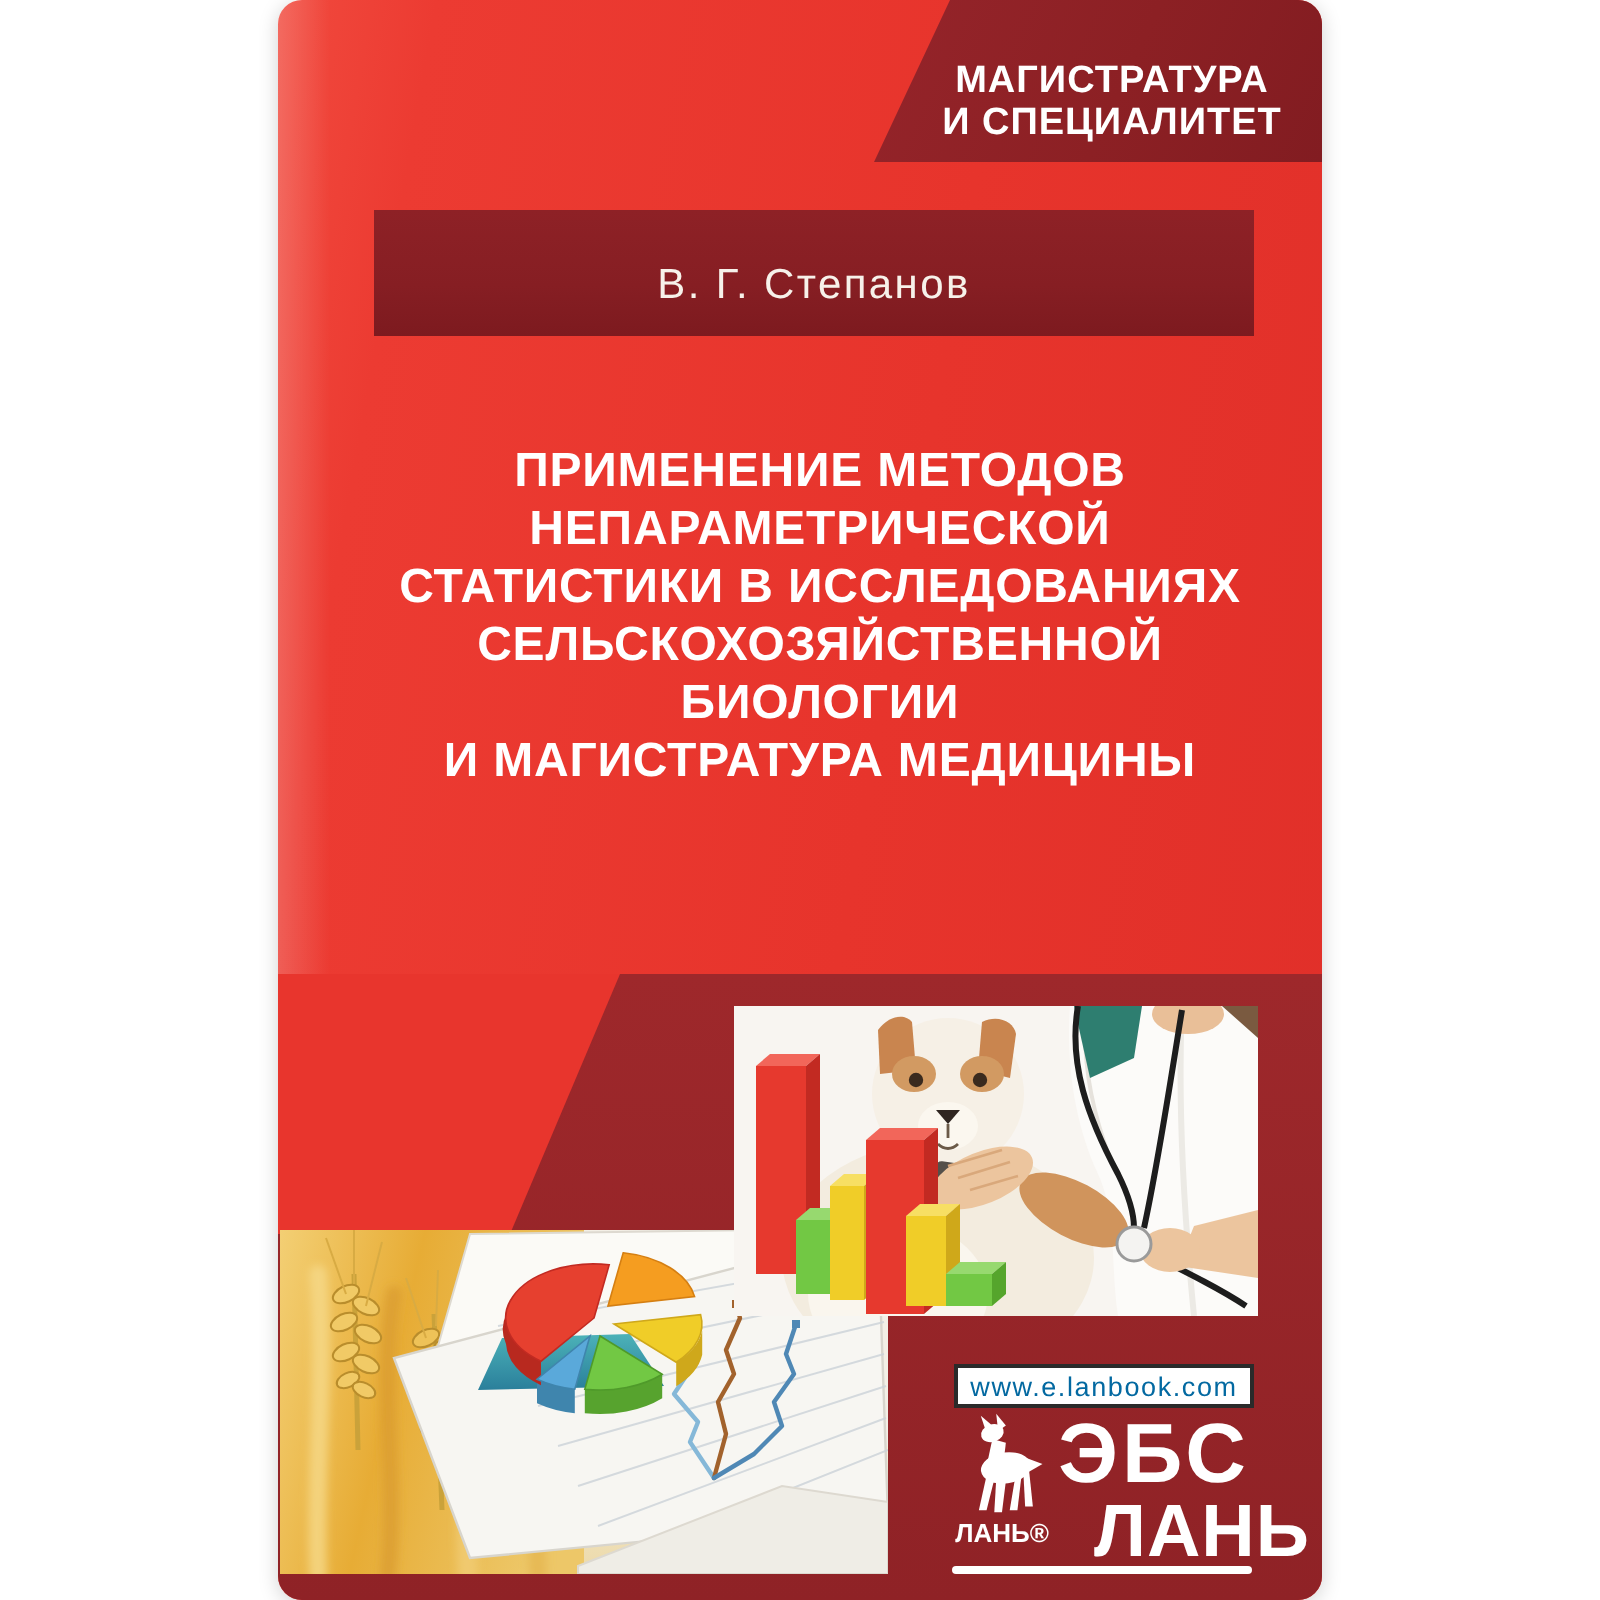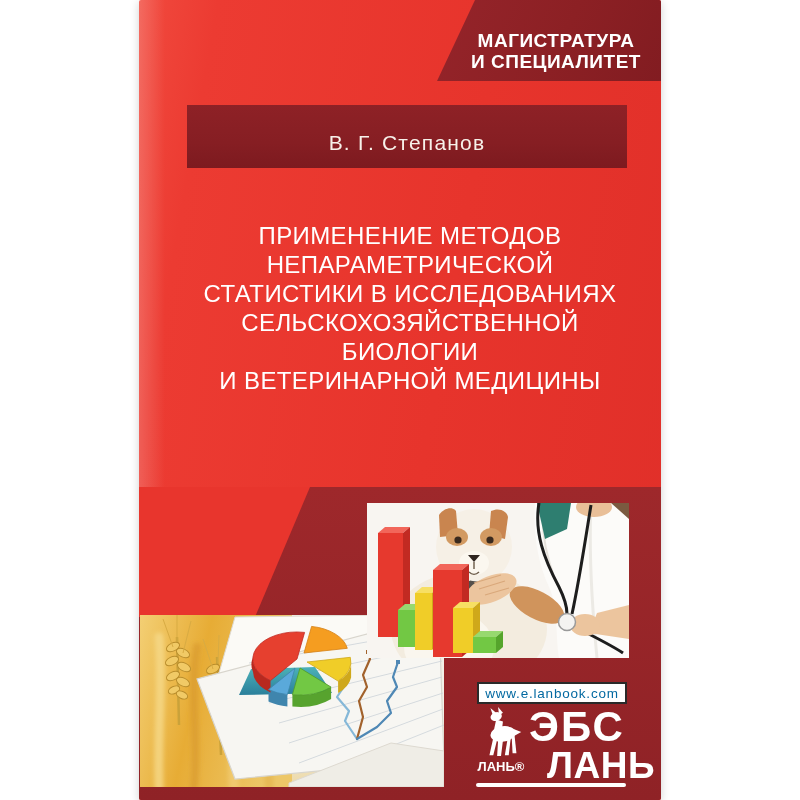--- a/index.html
+++ b/index.html
@@ -3,21 +3,21 @@
 <meta charset="utf-8">
 <style>
   html,body { margin:0; padding:0; }
   body { width:800px; height:800px; background:#ffffff; font-family:"Liberation Sans", sans-serif; position:relative; overflow:hidden; }
 
   .stage { position:absolute; inset:0; background:#ffffff; }
 
   .book {
     position:absolute; left:139px; top:0; width:522px; height:800px;
     background:linear-gradient(100deg,#f14a3e 0%,#ec3b32 12%,#e7342c 55%,#e02f29 100%);
-    border-radius:2px;
+    border-radius:12px;
     box-shadow:0 2px 10px rgba(0,0,0,0.18);
     overflow:hidden;
   }
   
   .book::before {
     content:""; position:absolute; left:0; top:0; width:26px; height:100%;
     background:linear-gradient(90deg, rgba(255,255,255,0.18), rgba(255,255,255,0));
     pointer-events:none;
   }
 
@@ -38,21 +38,21 @@
     display:flex; align-items:center; justify-content:center;
   }
   .author-band span {
     color:#f7f1ea; font-size:21px; letter-spacing:1.2px; font-weight:normal;margin-top:12px;
   }
 
   .title {
     position:absolute; top:221px; left:0; width:100%;
     padding-left:20px; box-sizing:border-box;
     text-align:center; color:#ffffff;
-    font-size:24px; font-weight:normal; line-height:29px; letter-spacing:0.4px;
+    font-size:24px; font-weight:bold; line-height:29px; letter-spacing:0.4px;
   }
 
   .collage { position:absolute; left:0; top:487px; width:522px; height:313px; }
   .collage svg { display:block; }
 
   .logo-area { position:absolute; left:0; top:0; width:522px; height:800px; pointer-events:none; }
   .urlbox {
     position:absolute; left:338px; top:682px; width:150px; height:22px;
     background:#ffffff; border:2px solid #2a2a2a; box-sizing:border-box;
     display:flex; align-items:center; justify-content:center;
@@ -90,21 +90,21 @@
     <div class="author-band">
       <span>В. Г. Степанов</span>
     </div>
 
     <div class="title">
       <div>ПРИМЕНЕНИЕ МЕТОДОВ</div>
       <div>НЕПАРАМЕТРИЧЕСКОЙ</div>
       <div>СТАТИСТИКИ В ИССЛЕДОВАНИЯХ</div>
       <div>СЕЛЬСКОХОЗЯЙСТВЕННОЙ</div>
       <div>БИОЛОГИИ</div>
-      <div>И ВЕТЕРИНАРНОЙ МЕДИЦИНЫ</div>
+      <div>И МАГИСТРАТУРА МЕДИЦИНЫ</div>
     </div>
 
     <div class="collage">
       <svg width="522" height="313" viewBox="0 0 522 313" xmlns="http://www.w3.org/2000/svg">
         <defs>
           <linearGradient id="maroonG" x1="0" y1="0" x2="0" y2="1">
             <stop offset="0" stop-color="#9e282b"></stop>
               <stop offset="1" stop-color="#8f2226"></stop>
           </linearGradient>
           <linearGradient id="wheatG" x1="0" y1="0" x2="1" y2="0.25">

